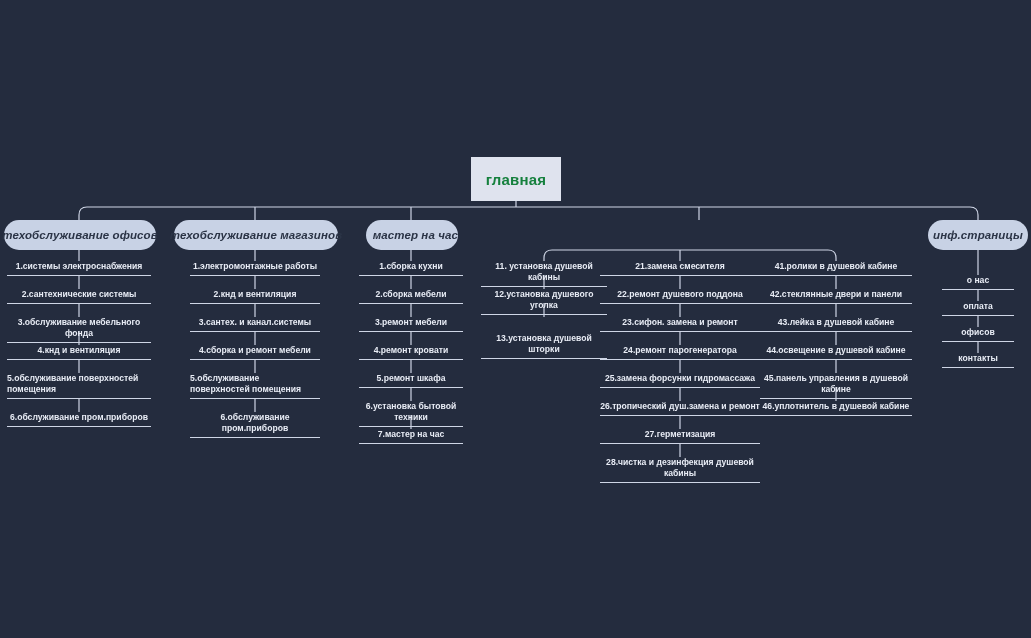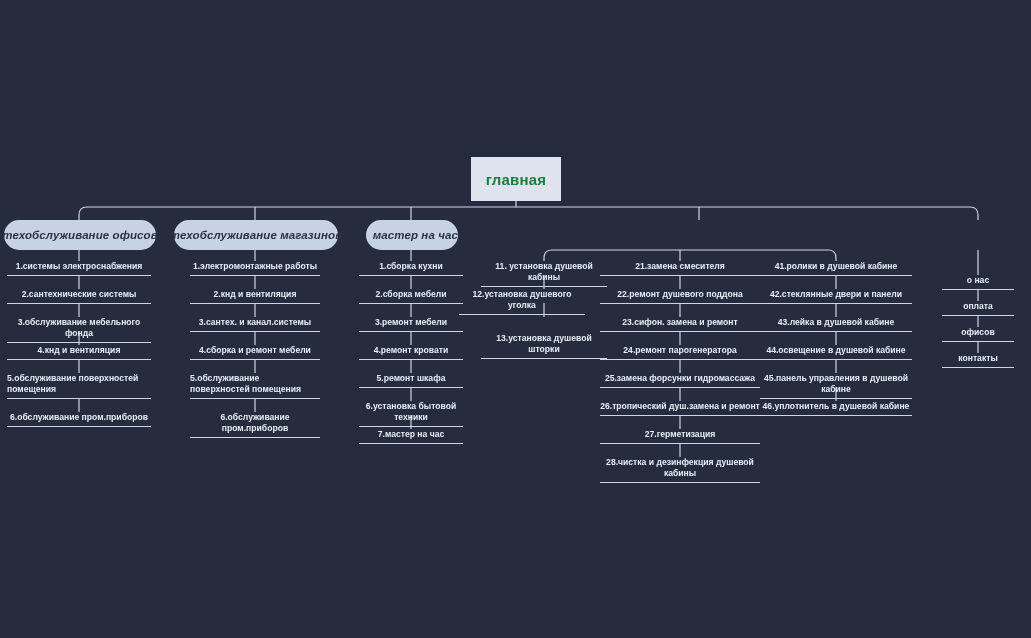--- a/index.html
+++ b/index.html
@@ -129,20 +129,23 @@
 
   <div class="pill" style="left:174px;top:220px;width:164px;height:30px;">
     <span>техобслуживание магазинов</span>
   </div>
 
   <div class="pill" style="left:366px;top:220px;width:92px;height:30px;justify-content:flex-end;">
     <span>мастер на час</span>
   </div>
 
 
+  <div class="pill" style="left:928px;top:220px;width:100px;height:30px;">
+    <span>инф.страницы</span>
+  </div>
 
   <div id="leaves">
       <div class="leaf center" style="left: 7px; top: 261px; width: 144px;">1.системы электроснабжения</div>
       <div class="leaf center" style="left: 7px; top: 289px; width: 144px;">2.сантехнические системы</div>
       <div class="leaf center" style="left: 7px; top: 317px; width: 144px;">3.обслуживание мебельного фонда</div>
       <div class="leaf center" style="left: 7px; top: 345px; width: 144px;">4.кнд и вентиляция</div>
       <div class="leaf left" style="left: 7px; top: 373px; width: 144px;">5.обслуживание поверхностей помещения</div>
       <div class="leaf center" style="left: 7px; top: 412px; width: 144px;">6.обслуживание пром.приборов</div>
       <div class="leaf center" style="left: 190px; top: 261px; width: 130px;">1.электромонтажные работы</div>
       <div class="leaf center" style="left: 190px; top: 289px; width: 130px;">2.кнд и вентиляция</div>
@@ -151,21 +154,21 @@
       <div class="leaf left" style="left: 190px; top: 373px; width: 130px;">5.обслуживание поверхностей помещения</div>
       <div class="leaf center" style="left: 190px; top: 412px; width: 130px;">6.обслуживание пром.приборов</div>
       <div class="leaf center" style="left: 359px; top: 261px; width: 104px;">1.сборка кухни</div>
       <div class="leaf center" style="left: 359px; top: 289px; width: 104px;">2.сборка мебели</div>
       <div class="leaf center" style="left: 359px; top: 317px; width: 104px;">3.ремонт мебели</div>
       <div class="leaf center" style="left: 359px; top: 345px; width: 104px;">4.ремонт кровати</div>
       <div class="leaf center" style="left: 359px; top: 373px; width: 104px;">5.ремонт шкафа</div>
       <div class="leaf center" style="left: 359px; top: 401px; width: 104px;">6.установка бытовой техники</div>
       <div class="leaf center" style="left: 359px; top: 429px; width: 104px;">7.мастер на час</div>
       <div class="leaf center" style="left: 481px; top: 261px; width: 126px;">11. установка душевой кабины</div>
-      <div class="leaf center" style="left: 459px; top: 289px; width: 126px;">12.установка душевого уголка</div>
+      <div class="leaf center" style="left: 481px; top: 289px; width: 126px;">12.установка душевого уголка</div>
       <div class="leaf center" style="left: 481px; top: 317px; width: 126px; margin-top: 16px;">13.установка душевой шторки</div>
       <div class="leaf center" style="left: 600px; top: 261px; width: 160px;">21.замена смесителя</div>
       <div class="leaf center" style="left: 600px; top: 289px; width: 160px;">22.ремонт душевого поддона</div>
       <div class="leaf center" style="left: 600px; top: 317px; width: 160px;">23.сифон. замена и ремонт</div>
       <div class="leaf center" style="left: 600px; top: 345px; width: 160px;">24.ремонт парогенератора</div>
       <div class="leaf center" style="left: 600px; top: 373px; width: 160px;">25.замена форсунки гидромассажа</div>
       <div class="leaf center" style="left: 600px; top: 401px; width: 160px;">26.тропический душ.замена и ремонт</div>
       <div class="leaf center" style="left: 600px; top: 429px; width: 160px;">27.герметизация</div>
       <div class="leaf center" style="left: 600px; top: 457px; width: 160px;">28.чистка и дезинфекция душевой кабины</div>
       <div class="leaf center" style="left: 760px; top: 261px; width: 152px;">41.ролики в душевой кабине</div>

